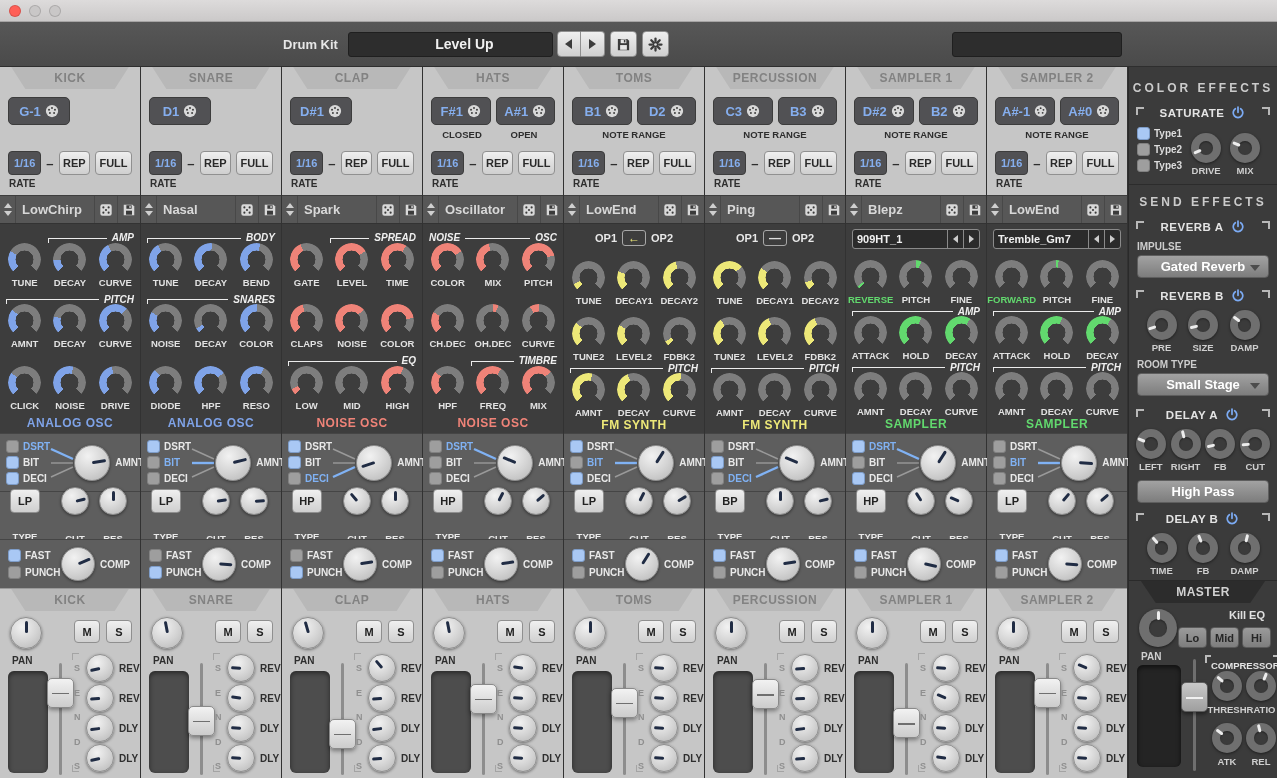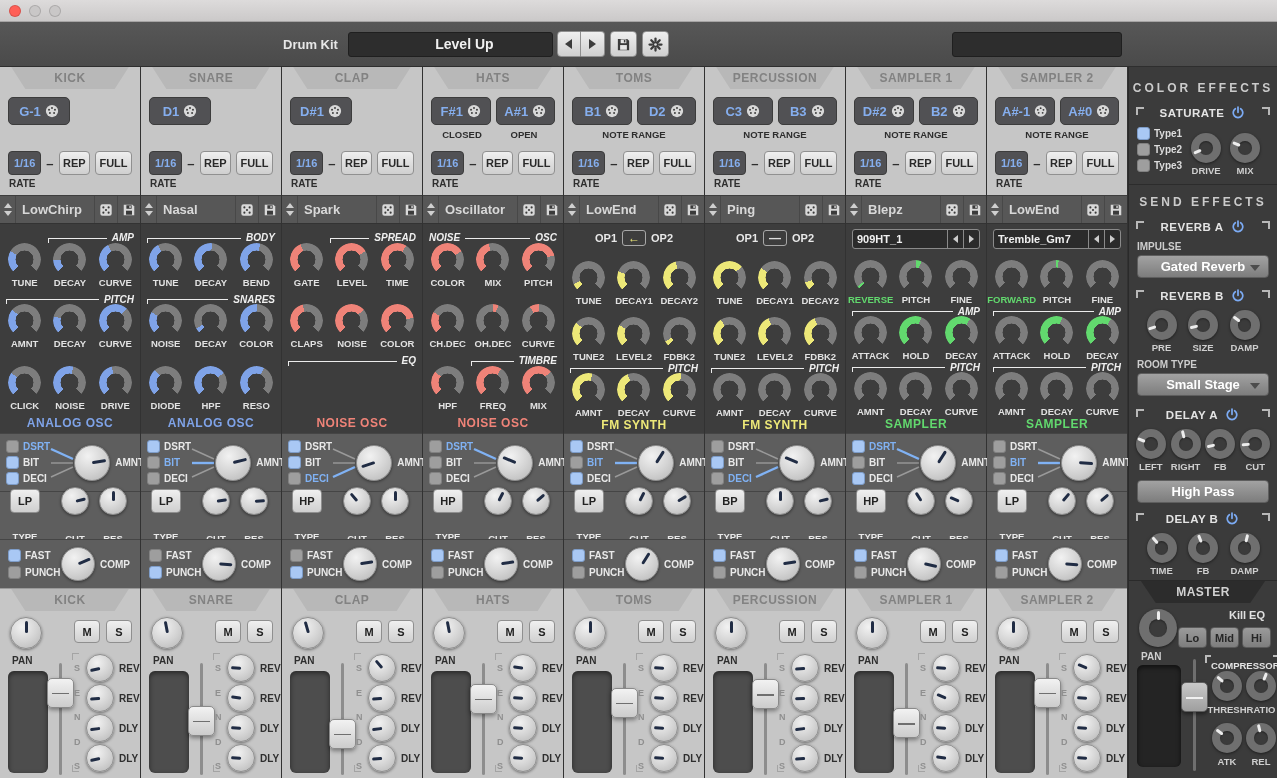--- a/index.html
+++ b/index.html
@@ -788,20 +788,34 @@
                     <div class="ering" style="background: conic-gradient(from 225deg, rgb(239, 131, 120) 0deg, rgb(239, 131, 120) 60%, rgb(125, 125, 125) 60%, rgb(125, 125, 125) 75%, transparent 75%);"></div>
                     <div class="ek-lbl">COLOR</div>
                   </div>
                 </div>
               </div>
               <div class="erow">
                 <div class="ebracket">
                   <div class="eb-line"></div>
                   <span class="eb-lbl">EQ</span>
                 </div>
+                <div class="eknobs">
+                  <div class="ek-wrap">
+                    <div class="ering" style="background: conic-gradient(from 225deg, rgb(239, 131, 120) 0deg, rgb(239, 131, 120) 6%, rgb(125, 125, 125) 6%, rgb(125, 125, 125) 75%, transparent 75%);"></div>
+                    <div class="ek-lbl">LOW</div>
+                  </div>
+                  <div class="ek-wrap">
+                    <div class="ering" style="background: conic-gradient(from 225deg, rgb(239, 131, 120) 0deg, rgb(239, 131, 120) 0%, rgb(125, 125, 125) 0%, rgb(125, 125, 125) 75%, transparent 75%);"></div>
+                    <div class="ek-lbl">MID</div>
+                  </div>
+                  <div class="ek-wrap">
+                    <div class="ering" style="background: conic-gradient(from 225deg, rgb(239, 131, 120) 0deg, rgb(239, 131, 120) 43.5%, rgb(125, 125, 125) 43.5%, rgb(125, 125, 125) 75%, transparent 75%);"></div>
+                    <div class="ek-lbl">HIGH</div>
+                  </div>
+                </div>
               </div>
             </div>
             <div class="ename" style="color: rgb(239, 131, 120);">NOISE OSC</div>
           </div>
           <div class="sec dist">
             <div class="dchecks">
               <div class="dcrow">
                 <span class="cb on"></span>
                 <span class="dlbl">DSRT</span>
               </div>

